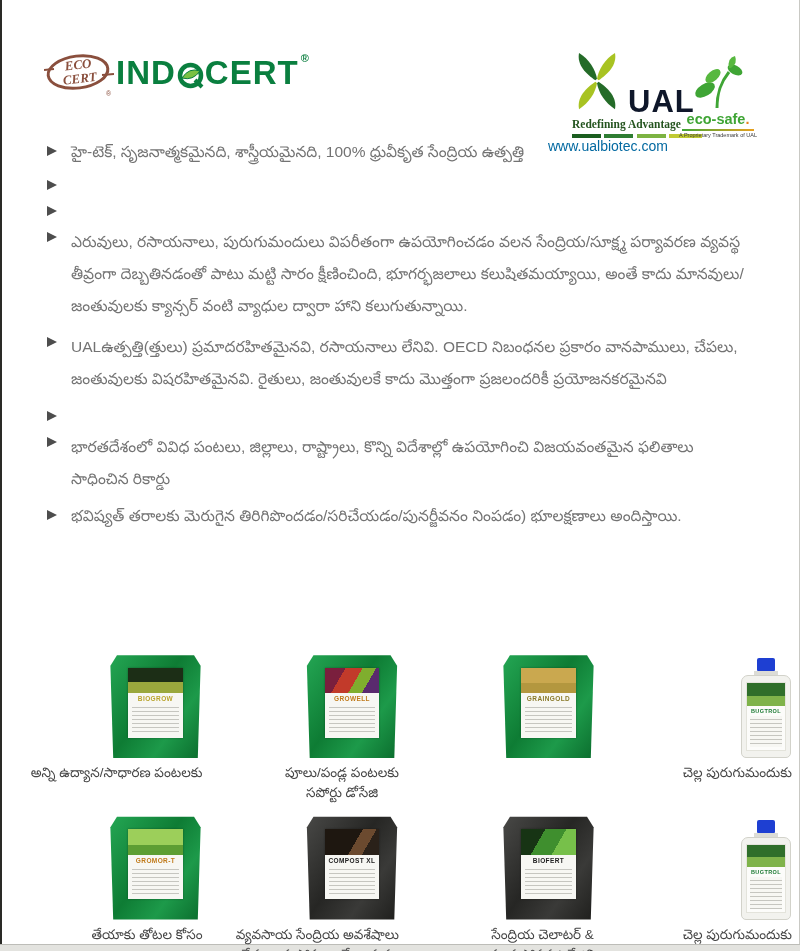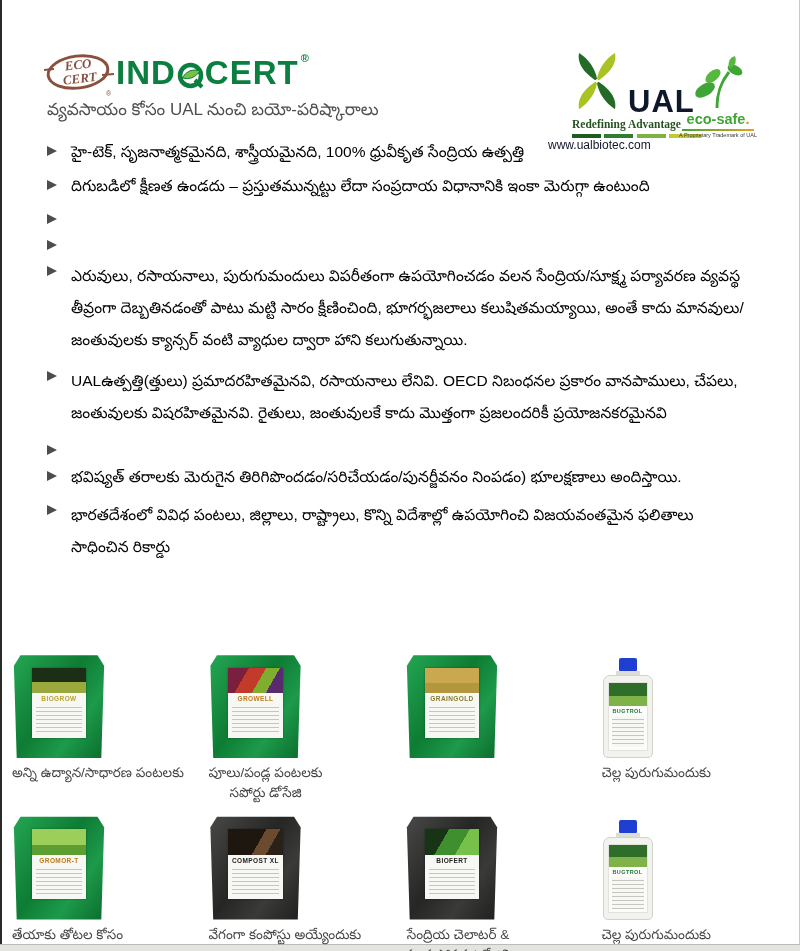--- a/index.html
+++ b/index.html
@@ -17,43 +17,43 @@
   .indocert .reg{font-size:11px;align-self:flex-start;margin:-2px 0 0 2px;}
   .indocert svg{margin:4px 1px 0 1px;}
 
   .ual{position:absolute;left:572px;top:46px;width:132px;height:112px;}
   .ual-x{position:absolute;left:0;top:0;}
   .ual-name{position:absolute;left:56px;top:38px;font-size:31px;font-weight:800;color:#0f172a;letter-spacing:1px;}
   .ual-tagline{position:absolute;left:0;top:72px;font-size:11.5px;font-weight:700;color:#24541f;
                white-space:nowrap;font-family:"Liberation Serif","DejaVu Serif",serif;text-align:right;}
   .ual-bars{position:absolute;left:0;top:88px;width:130px;height:4px;
             background:linear-gradient(90deg,#1b5e20 0 22%,#fff 22% 25%,#2e7d32 25% 47%,#fff 47% 50%,#7cb342 50% 72%,#fff 72% 75%,#c0ca33 75% 100%);}
-  .ual-website{position:absolute;left:-24px;top:92px;font-size:12px;color:#0f172a;white-space:nowrap;}
+  .ual-website{position:absolute;left:-24px;top:92px;font-size:14px;color:#0369a1;white-space:nowrap;}
 
   .ecosafe{position:absolute;left:676px;top:54px;width:84px;text-align:center;}
   .ecosafe-name{font-size:14.5px;font-weight:700;color:#3fa535;line-height:1;}
   .ecosafe-name .dot{color:#e8821e;}
   .ecosafe-underline{height:2px;margin:2px 6px 1px;background:linear-gradient(90deg,#3fa535,#e8a01e);}
   .ecosafe-tagline{font-size:5.5px;color:#3a3a3a;line-height:1.2;}
 
   .doc-title{position:absolute;left:47px;top:100px;font-size:17px;color:#4f4f4f;}
 
   
-  .bullets{position:absolute;left:47px;top:140px;width:706px;height:506px;overflow:hidden;font-size:15.5px;color:#000000;}
+  .bullets{position:absolute;left:47px;top:140px;width:706px;height:506px;overflow:hidden;font-size:15.5px;color:#737373;}
   .bullet{display:flex;margin-bottom:10px;}
   .arrow{flex:0 0 auto;margin:6px 14px 0 0;width:0;height:0;
          border-left:10px solid #4d4d4d;border-top:5.5px solid transparent;border-bottom:5.5px solid transparent;}
   .btext{line-height:1.55;}
   .bullet.loose .btext{line-height:2.05;}
 
   
   .products{position:absolute;left:12px;top:650px;width:780px;}
   .prow{display:grid;grid-template-columns:repeat(4,1fr);column-gap:6px;}
   .prow + .prow{margin-top:8px;}
-  .pcell{display:flex;flex-direction:column;align-items:flex-start;}
+  .pcell{display:flex;flex-direction:column;align-items:flex-end;}
   .pimg-wrap{height:108px;display:flex;align-items:flex-end;justify-content:center;}
   .caption{margin-top:5px;text-align:center;font-size:13.5px;line-height:1.5;color:#454545;}
 
   .pouch{width:94px;height:106px;position:relative;
          clip-path:polygon(9% 3%,91% 3%,98% 13%,95% 100%,5% 100%,2% 13%);}
   .pouch.green{background:linear-gradient(125deg,#25a855 0%,#0e7c34 45%,#1d9a4a 70%,#0a6b2c 100%);}
   .pouch.black{background:linear-gradient(125deg,#4a4a48 0%,#262624 45%,#3a3a38 70%,#1d1d1b 100%);}
   .plabel{position:absolute;left:21%;top:15%;width:58%;height:66%;background:#f7f7f3;
           display:flex;flex-direction:column;box-shadow:0 0 2px rgba(0,0,0,.35);}
   .pphoto{height:36%;width:100%;}
@@ -127,55 +127,50 @@
       <ellipse cx="14" cy="36" rx="11" ry="6" fill="#3fa535" transform="rotate(-32 14 36)"></ellipse>
       <ellipse cx="22" cy="22" rx="9" ry="5" fill="#57b83f" transform="rotate(-40 22 22)"></ellipse>
       <ellipse cx="44" cy="16" rx="8" ry="4.5" fill="#3fa535" transform="rotate(28 44 16)"></ellipse>
       <path d="M38,14 Q36,4 44,2 Q47,9 40,14 Z" fill="#57b83f"></path>
     </svg>
     <div class="ecosafe-name"><span>eco-safe</span><span class="dot">.</span></div>
     <div class="ecosafe-underline"></div>
     <div class="ecosafe-tagline">A Proprietary Trademark of UAL</div>
   </div>
 
-  <div class="doc-title">వ్యవసాయం కోసం UAL నుంచి బయో-పరిష్కారాలు</div>
 
   <div class="bullets">
     <div class="bullet">
         <span class="arrow"></span>
         <span class="btext">హై-టెక్, సృజనాత్మకమైనది, శాస్త్రీయమైనది, 100% ధ్రువీకృత సేంద్రియ ఉత్పత్తి</span>
       </div>
     <div class="bullet">
         <span class="arrow"></span>
-        <span class="btext">దిగుబడిలో క్షీణత ఉండదు – ప్రస్తుతమున్నట్టు లేదా సంప్రదాయ విధానానికి  ఇంకా మెరుగ్గా ఉంటుంది</span>
-      </div>
-    <div class="bullet">
-        <span class="arrow"></span>
       </div>
     <div class="bullet">
         <span class="arrow"></span>
       </div>
     <div class="bullet loose">
         <span class="arrow"></span>
         <span class="btext">ఎరువులు, రసాయనాలు, పురుగుమందులు విపరీతంగా ఉపయోగించడం వలన సేంద్రియ/సూక్ష్మ పర్యావరణ వ్యవస్థ తీవ్రంగా దెబ్బతినడంతో పాటు మట్టి సారం క్షీణించింది, భూగర్భజలాలు కలుషితమయ్యాయి, అంతే కాదు మానవులు/జంతువులకు క్యాన్సర్ వంటి వ్యాధుల ద్వారా హాని కలుగుతున్నాయి.</span>
       </div>
     <div class="bullet loose">
         <span class="arrow"></span>
         <span class="btext">UALఉత్పత్తి(త్తులు) ప్రమాదరహితమైనవి, రసాయనాలు లేనివి. OECD నిబంధనల ప్రకారం వానపాములు, చేపలు, జంతువులకు విషరహితమైనవి.  రైతులు, జంతువులకే కాదు మొత్తంగా ప్రజలందరికీ ప్రయోజనకరమైనవి</span>
       </div>
     <div class="bullet">
         <span class="arrow"></span>
       </div>
+    <div class="bullet loose">
+        <span class="arrow"></span>
+        <span class="btext">భారతదేశంలో వివిధ పంటలు, జిల్లాలు, రాష్ట్రాలు, కొన్ని విదేశాల్లో ఉపయోగించి విజయవంతమైన ఫలితాలు సాధించిన రికార్డు</span>
+      </div>
     <div class="bullet">
         <span class="arrow"></span>
         <span class="btext">భవిష్యత్ తరాలకు మెరుగైన తిరిగిపొందడం/సరిచేయడం/పునర్జీవనం నింపడం) భూలక్షణాలు అందిస్తాయి.</span>
-      </div>
-    <div class="bullet loose">
-        <span class="arrow"></span>
-        <span class="btext">భారతదేశంలో వివిధ పంటలు, జిల్లాలు, రాష్ట్రాలు, కొన్ని విదేశాల్లో ఉపయోగించి విజయవంతమైన ఫలితాలు సాధించిన రికార్డు</span>
       </div>
   </div>
 
   <div class="products">
     <div class="prow">
 
       <div class="pcell">
         <div class="pimg-wrap">
           <div class="pouch green">
               <div class="plabel">
@@ -262,20 +257,21 @@
         <div class="pimg-wrap">
           <div class="pouch black">
               <div class="plabel">
             <div class="pphoto ph-compost"></div>
             <div class="pname nm-dark">COMPOST XL</div>
             <div class="plines"></div>
           </div>
             </div>
         </div>
         <div class="caption">
+          <div>వ్యవసాయ సేంద్రియ అవశేషాలు</div>
           <div>వేగంగా కంపోస్టు అయ్యేందుకు</div>
         </div>
       </div>
 
       <div class="pcell">
         <div class="pimg-wrap">
           <div class="pouch black">
               <div class="plabel">
             <div class="pphoto ph-leaves"></div>
             <div class="pname nm-dark">BIOFERT</div>

